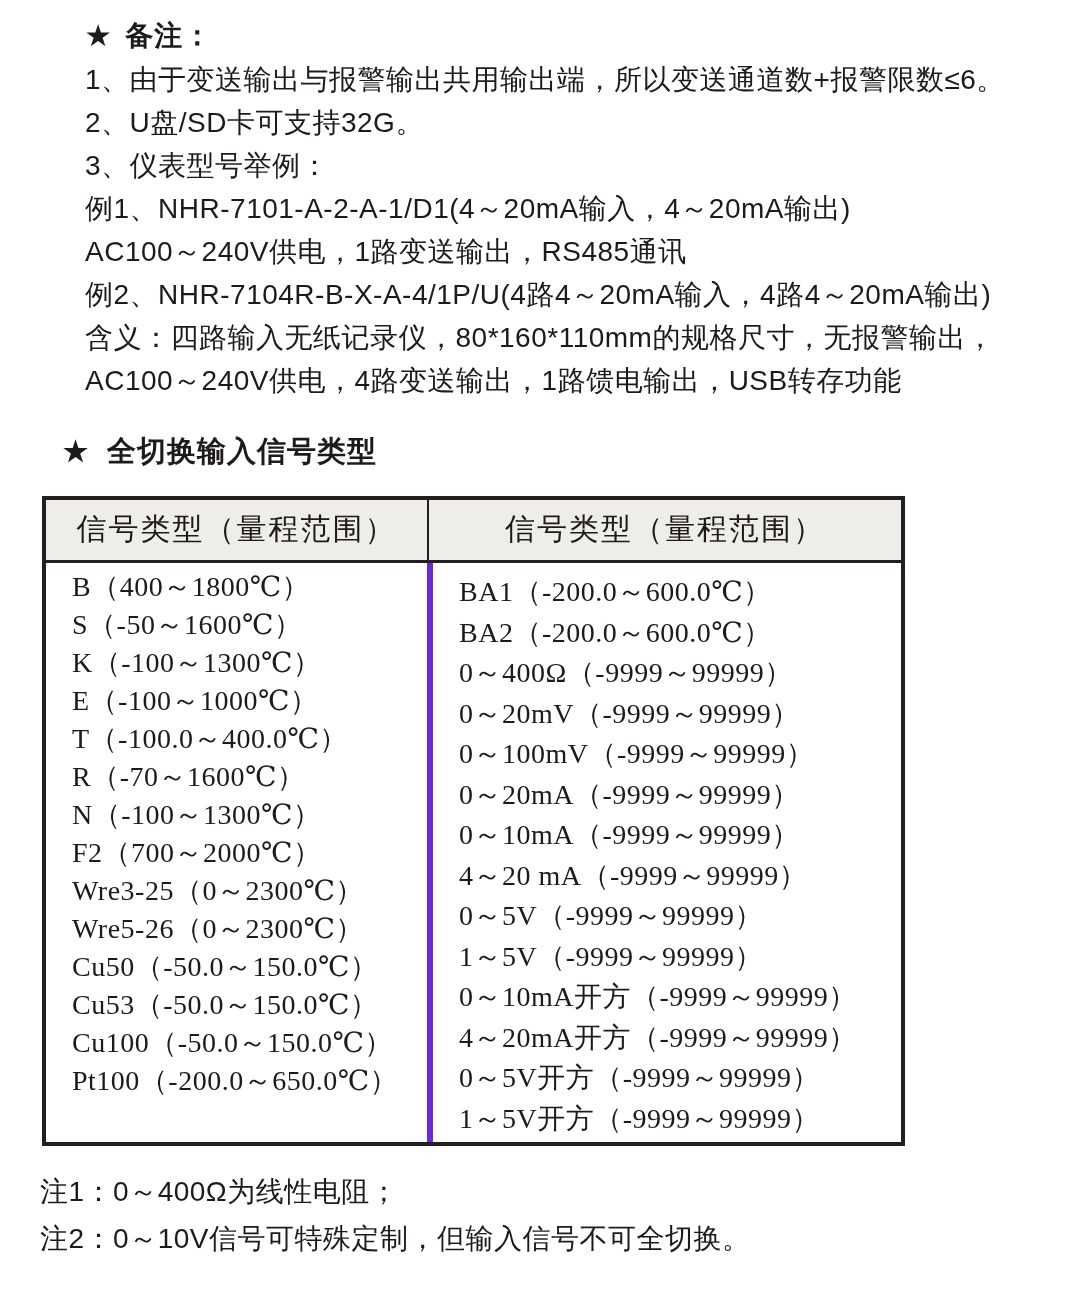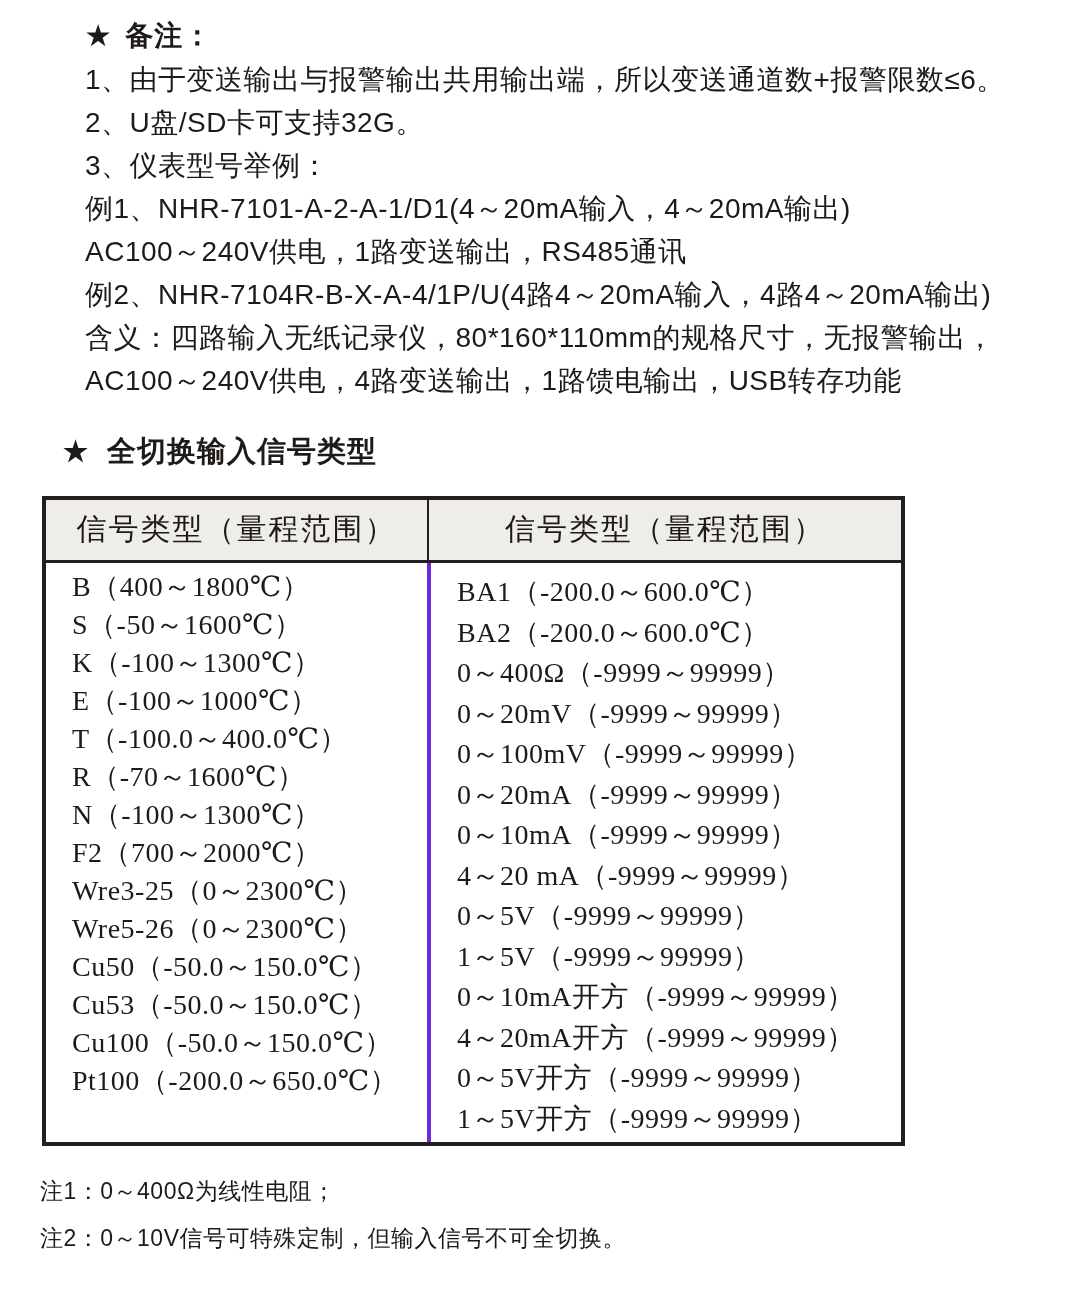--- a/index.html
+++ b/index.html
@@ -88,38 +88,38 @@
     font-family: "Liberation Serif", "DejaVu Serif", serif;
   }
   .sig-body .bcell {
     font-size: 28px;
     letter-spacing: 0.5px;
   }
   .sig-body .bcell.left {
     width: 355px;
     padding: 5px 0 1px 26px;
     line-height: 38px;
-    border-right: 4px solid #6d28d9;
+    border-right: 6px solid #6d28d9;
   }
   .sig-body .bcell.right {
     flex: 1;
     padding: 9px 17px 3px 26px;
     line-height: 40.5px;
   }
   .cell-line {
     white-space: nowrap;
   }
 
   
   .footnotes {
     margin: 22px 0 0 40px;
   }
   .footnotes p {
     margin: 0;
-    font-size: 23px;
+    font-size: 28px;
     font-weight: 500;
     line-height: 47px;
     letter-spacing: 0.5px;
     white-space: nowrap;
   }
 </style>
 </head>
 <body>
 
 <div class="doc">

